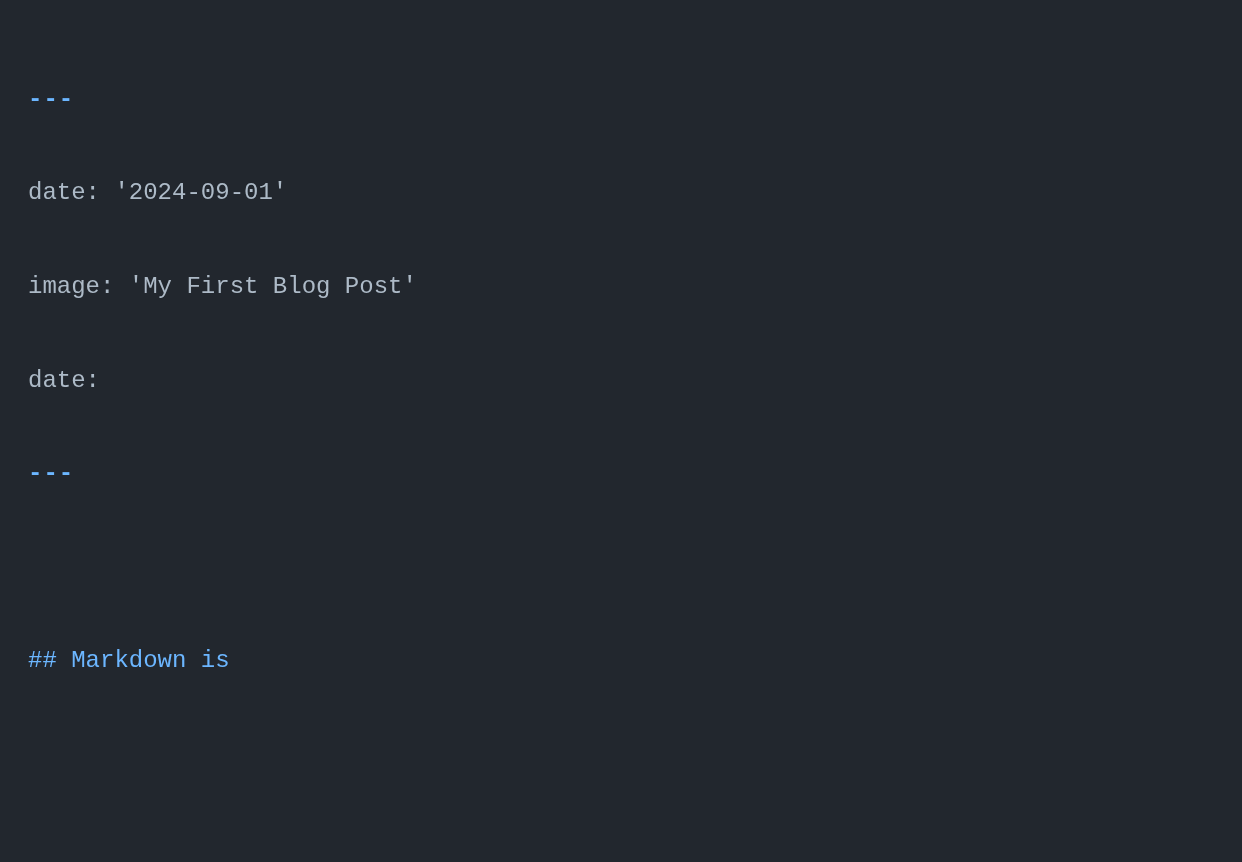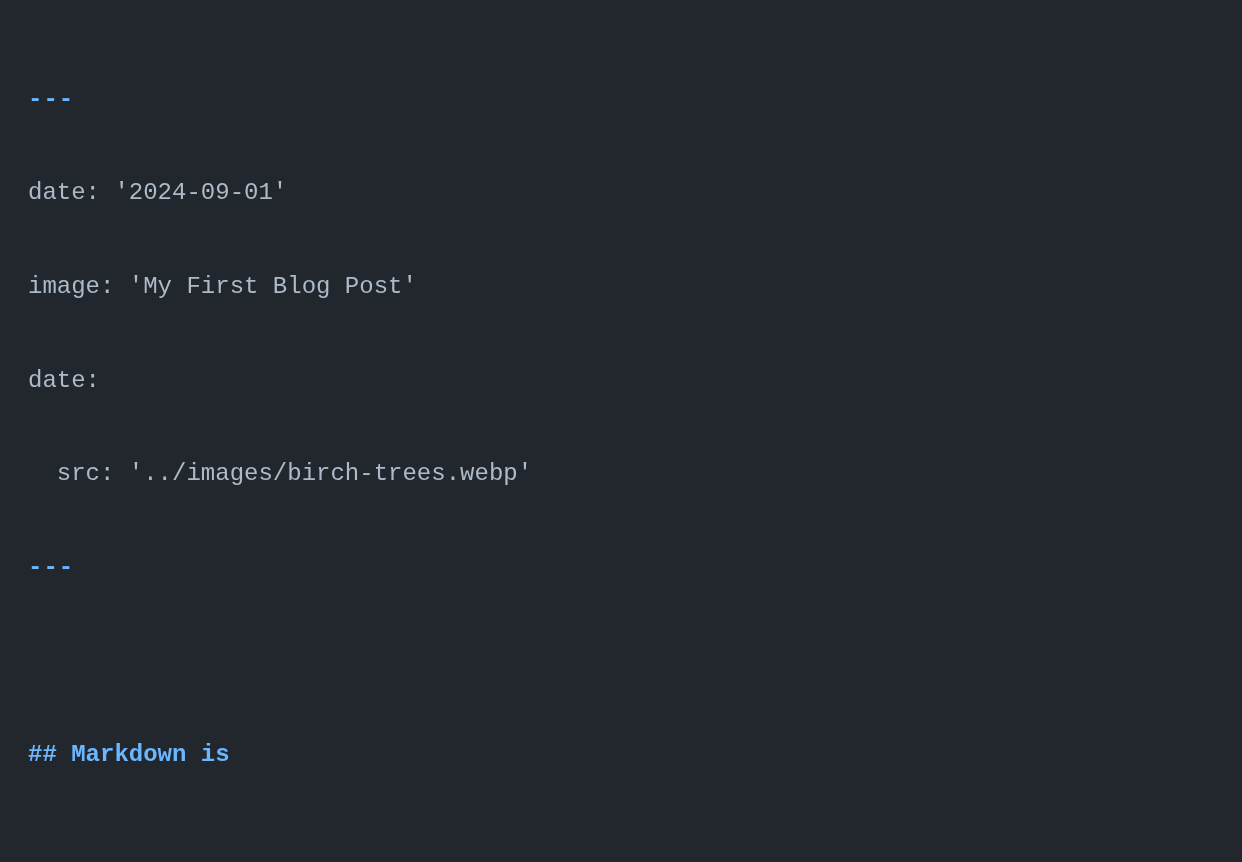--- a/index.html
+++ b/index.html
@@ -24,36 +24,35 @@
     .hr-marker {
       color: #6cb6ff;
       font-weight: bold;
       letter-spacing: 1px;
     }
     .plain {
       color: #adbac7;
     }
     .heading {
       color: #6cb6ff;
-      font-weight: bold;
+      font-weight: normal;
     }
     .line {
       display: block;
       min-height: 1.95em;
     }
   </style>
 </head>
 <body>
 
 <div class="code-container">
 <span class="line"><span class="hr-marker">---</span></span>
 <span class="line"><span class="plain">date: '2024-09-01'</span></span>
 <span class="line"><span class="plain">image: 'My First Blog Post'</span></span>
 <span class="line"><span class="plain">date:</span></span>
-<span class="line"><span class="plain">  src: '../images/birch-trees.webp'</span></span>
 <span class="line"><span class="hr-marker">---</span></span>
 <span class="line"> </span>
 <span class="line"><span class="heading">## Markdown is</span></span>
 <span class="line"> </span>
 
 
 
 
 
 

